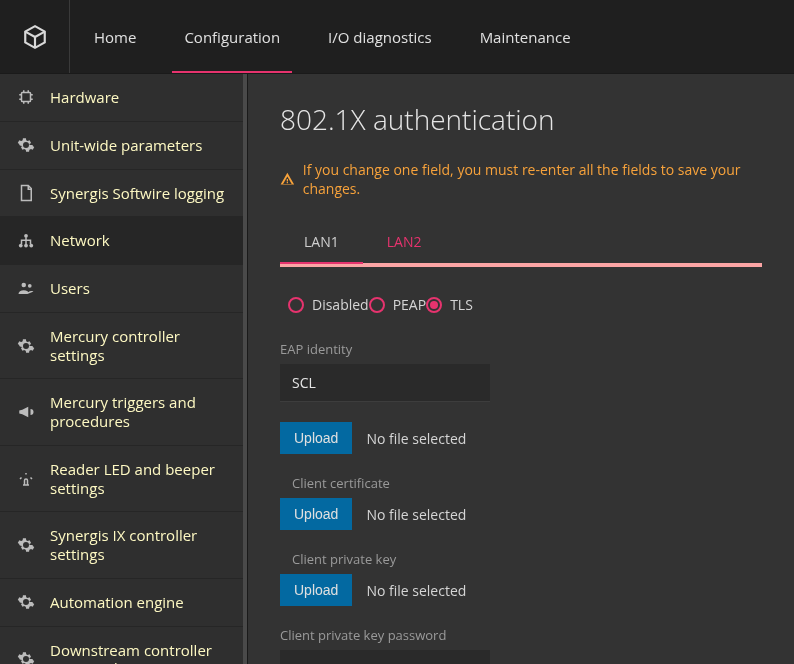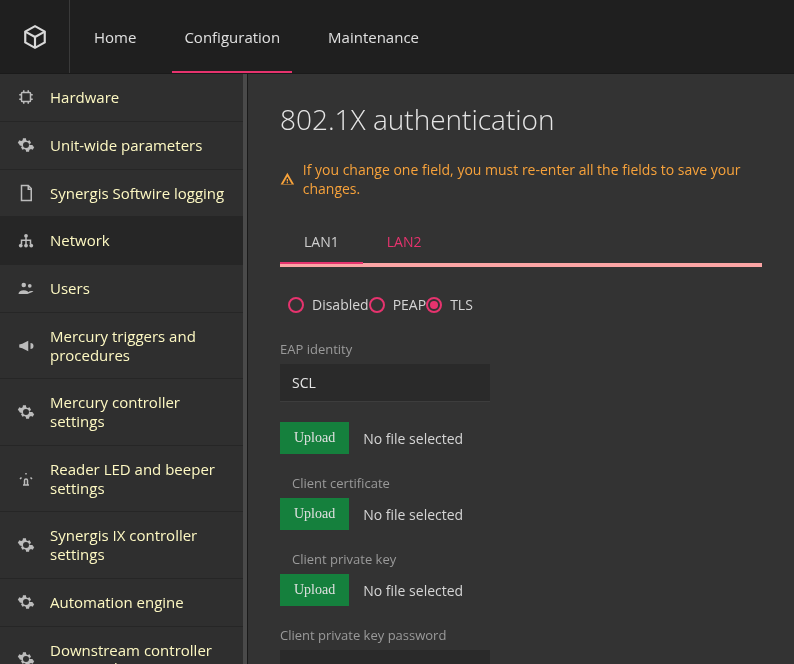--- a/index.html
+++ b/index.html
@@ -179,27 +179,27 @@
     width: 210px;
     outline: none;
     font-family: inherit;
   }
   .upload-row {
     display: flex;
     align-items: center;
     gap: 14px;
   }
   .upload-btn {
-    background: #15803d;
+    background: #0369a1;
     color: #e0e0e0;
     border: none;
     padding: 8px 14px;
     font-size: 14px;
     cursor: pointer;
-    font-family: Liberation Serif, serif;
+    font-family: Liberation Sans, sans-serif;
   }
   .file-status {
     color: #d5d5d5;
     font-size: 14px;
   }
   svg { display: block; }
 </style>
 </head>
 <body>
 
@@ -207,20 +207,21 @@
   <div class="logo">
     <svg width="26" height="26" viewBox="0 0 24 24">
       <path d="M12 2 L21 7 L21 17 L12 22 L3 17 L3 7 Z" fill="none" stroke="#d8d8d8" stroke-width="2"></path>
       <path d="M3 7 L12 12 L12 22" fill="none" stroke="#d8d8d8" stroke-width="2"></path>
       <path d="M21 7 L12 12" fill="none" stroke="#d8d8d8" stroke-width="2"></path>
     </svg>
   </div>
   <div class="topnav-items">
     <div class="topnav-item">Home</div>
     <div class="topnav-item active">Configuration</div>
+    <div class="topnav-item">I/O diagnostics</div>
     <div class="topnav-item">Maintenance</div>
   </div>
 </div>
 
 <div class="main">
 
   <div class="sidebar">
     <div class="sidebar-item">
       <span class="icon">
         <svg width="18" height="18" viewBox="0 0 24 24" fill="#bcbcbc">
@@ -265,32 +266,32 @@
             <circle cx="9" cy="8" r="3"></circle>
             <circle cx="17" cy="9" r="2.5"></circle>
             <path d="M2 20c0-3 3-5 7-5s7 2 7 5M14 20c0-2.2 2-4 5-4 2 0 3 .8 3 .8"></path>
           </svg>
       </span>
       <span class="label">Users</span>
     </div>
     <div class="sidebar-item">
       <span class="icon">
         <svg width="18" height="18" viewBox="0 0 24 24" fill="#bcbcbc">
+            <path d="M12 8a4 4 0 100 8 4 4 0 000-8zm9 4a7 7 0 01-.1 1.2l2.1 1.6-2 3.4-2.5-1a7 7 0 01-2 1.2l-.4 2.6h-4l-.4-2.6a7 7 0 01-2-1.2l-2.5 1-2-3.4 2.1-1.6A7 7 0 013 12a7 7 0 01.1-1.2L1 9.2l2-3.4 2.5 1a7 7 0 012-1.2L7.9 3h4l.4 2.6a7 7 0 012 1.2l2.5-1 2 3.4-2.1 1.6c.07.4.1.8.1 1.2z"></path>
+          </svg>
+      </span>
+      <span class="label">Mercury controller settings</span>
+    </div>
+    <div class="sidebar-item">
+      <span class="icon">
+        <svg width="18" height="18" viewBox="0 0 24 24" fill="#bcbcbc">
             <path d="M3 10v4l4 1 8 4V5l-8 4-4 1zm15-2a4 4 0 010 8"></path>
           </svg>
       </span>
       <span class="label">Mercury triggers and procedures</span>
-    </div>
-    <div class="sidebar-item">
-      <span class="icon">
-        <svg width="18" height="18" viewBox="0 0 24 24" fill="#bcbcbc">
-            <path d="M12 8a4 4 0 100 8 4 4 0 000-8zm9 4a7 7 0 01-.1 1.2l2.1 1.6-2 3.4-2.5-1a7 7 0 01-2 1.2l-.4 2.6h-4l-.4-2.6a7 7 0 01-2-1.2l-2.5 1-2-3.4 2.1-1.6A7 7 0 013 12a7 7 0 01.1-1.2L1 9.2l2-3.4 2.5 1a7 7 0 012-1.2L7.9 3h4l.4 2.6a7 7 0 012 1.2l2.5-1 2 3.4-2.1 1.6c.07.4.1.8.1 1.2z"></path>
-          </svg>
-      </span>
-      <span class="label">Mercury controller settings</span>
     </div>
     <div class="sidebar-item">
       <span class="icon">
         <svg width="18" height="18" viewBox="0 0 24 24" fill="none" stroke="#bcbcbc" stroke-width="2">
             <path d="M8 20h8M10 20v-6a2 2 0 114 0v6M4 12l2-2M20 12l-2-2M12 4v2"></path>
           </svg>
       </span>
       <span class="label">Reader LED and beeper settings</span>
     </div>
     <div class="sidebar-item">

